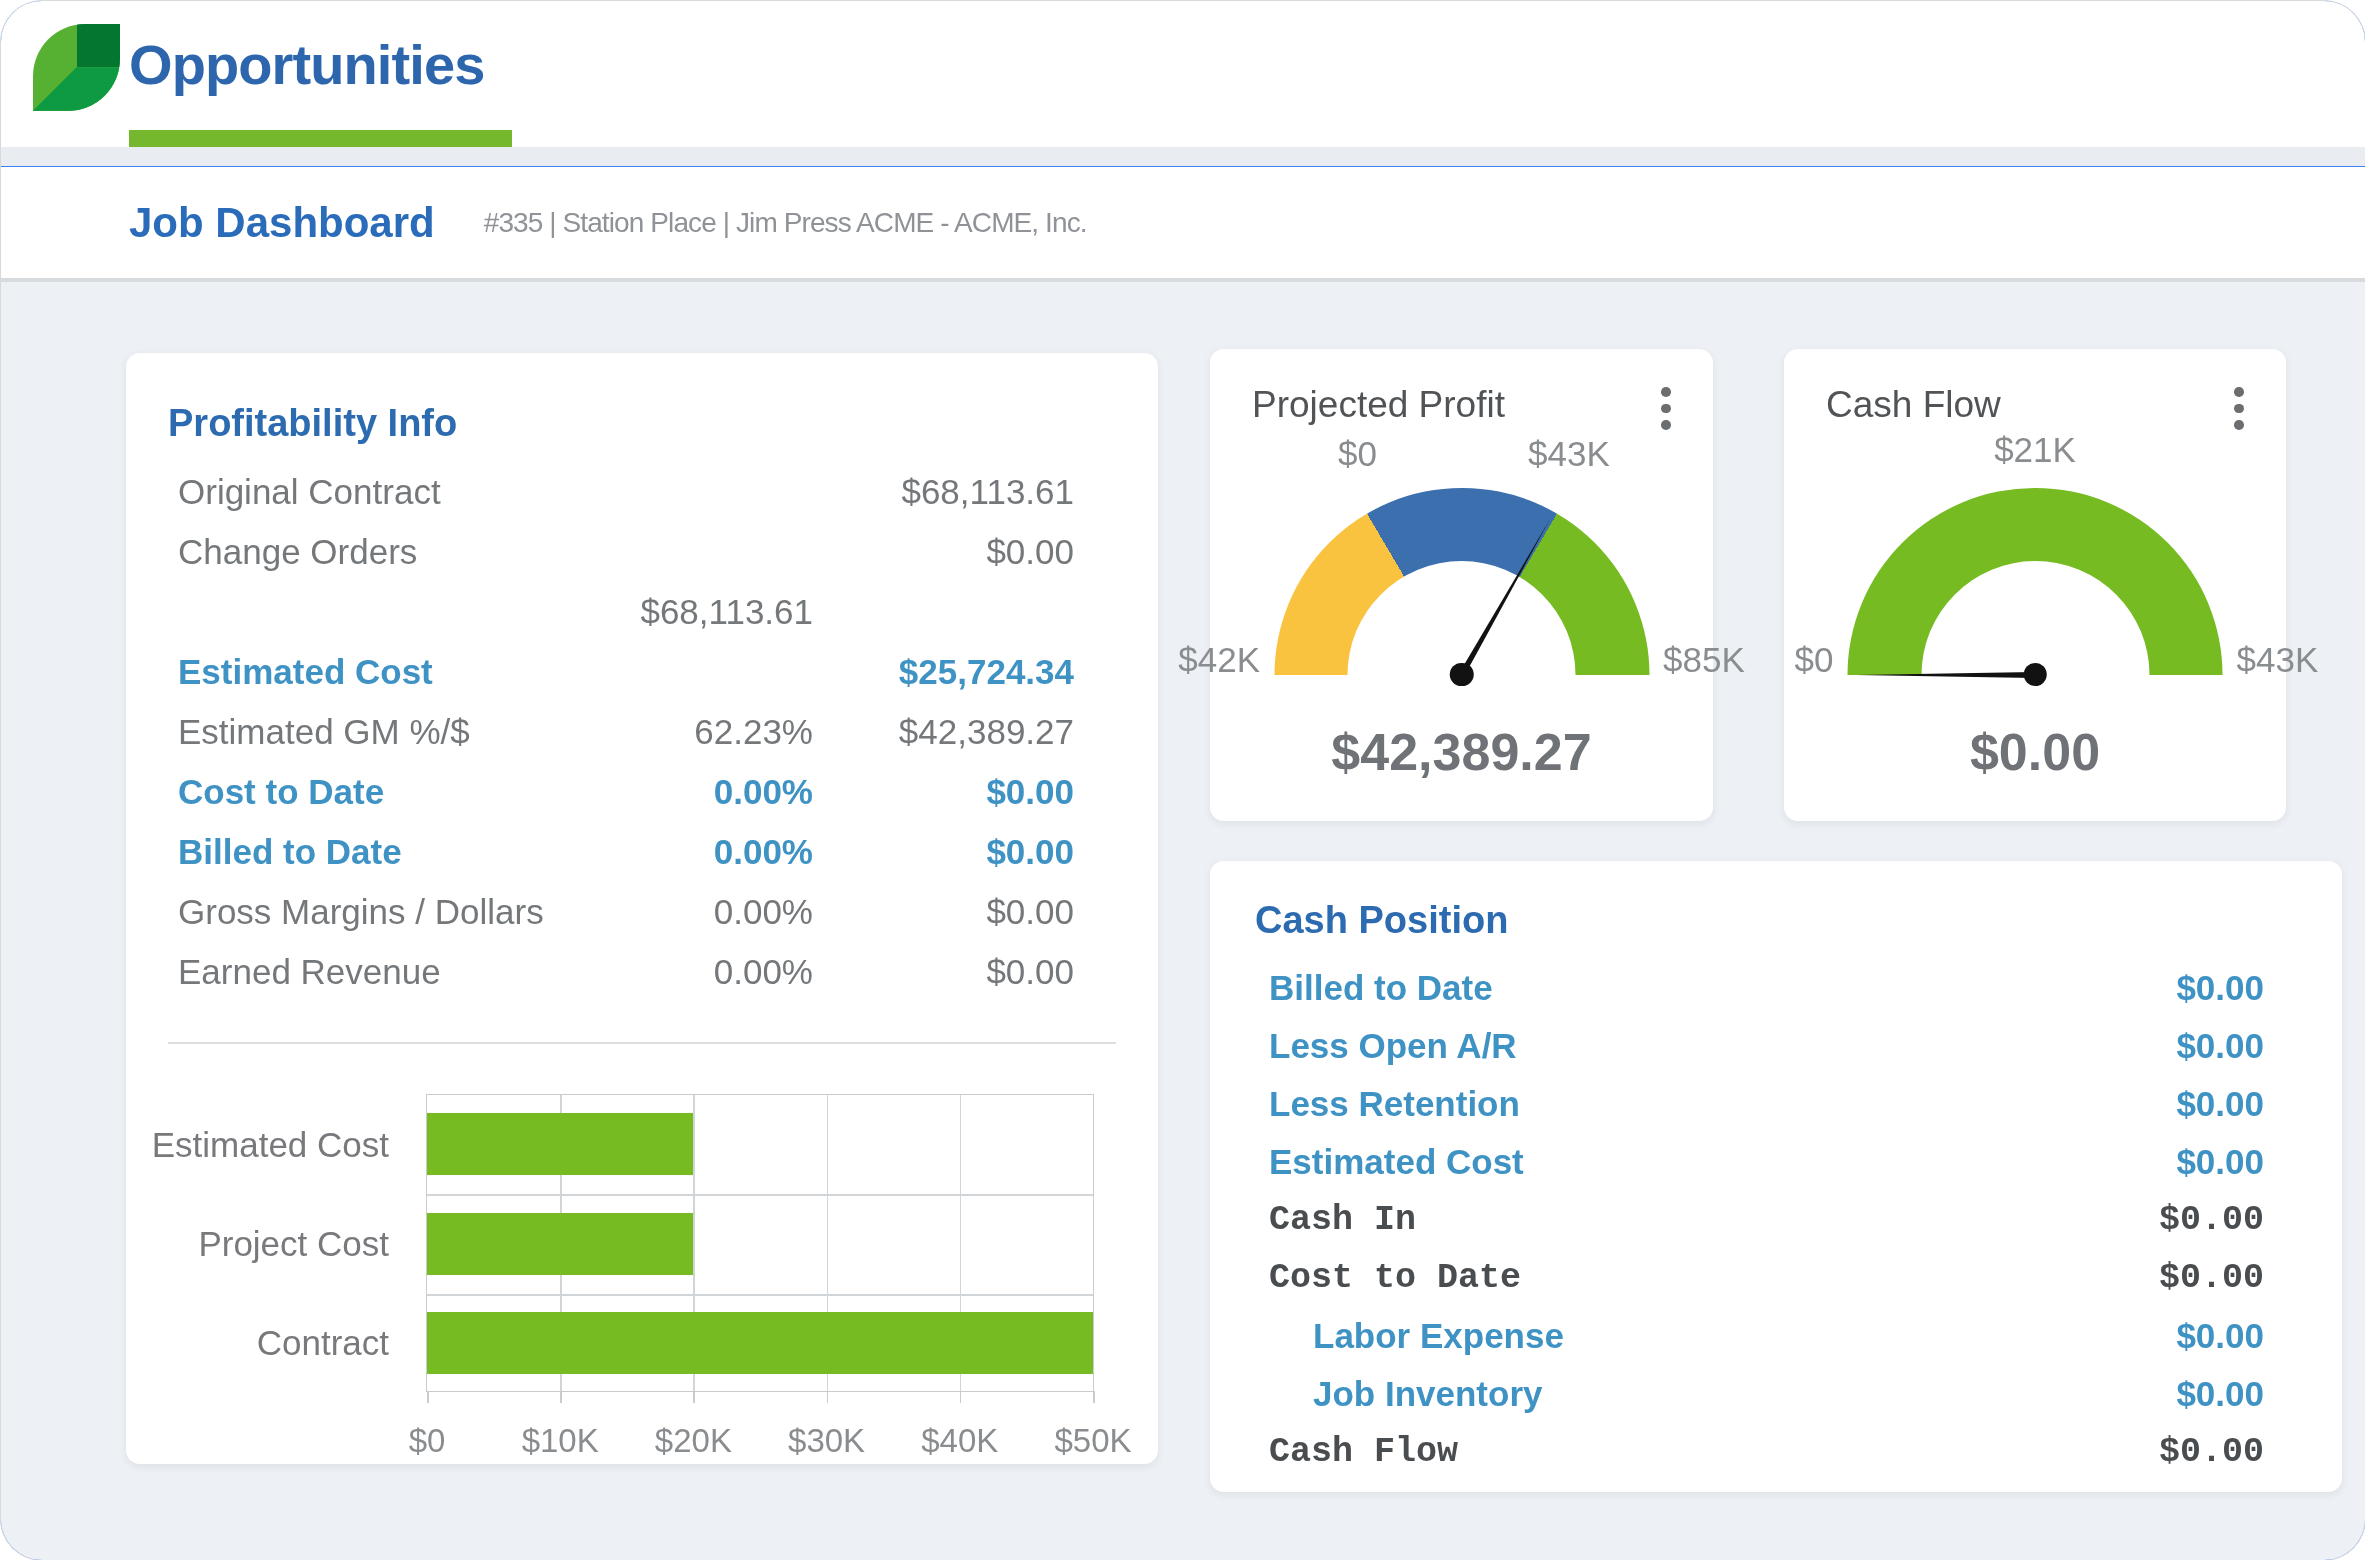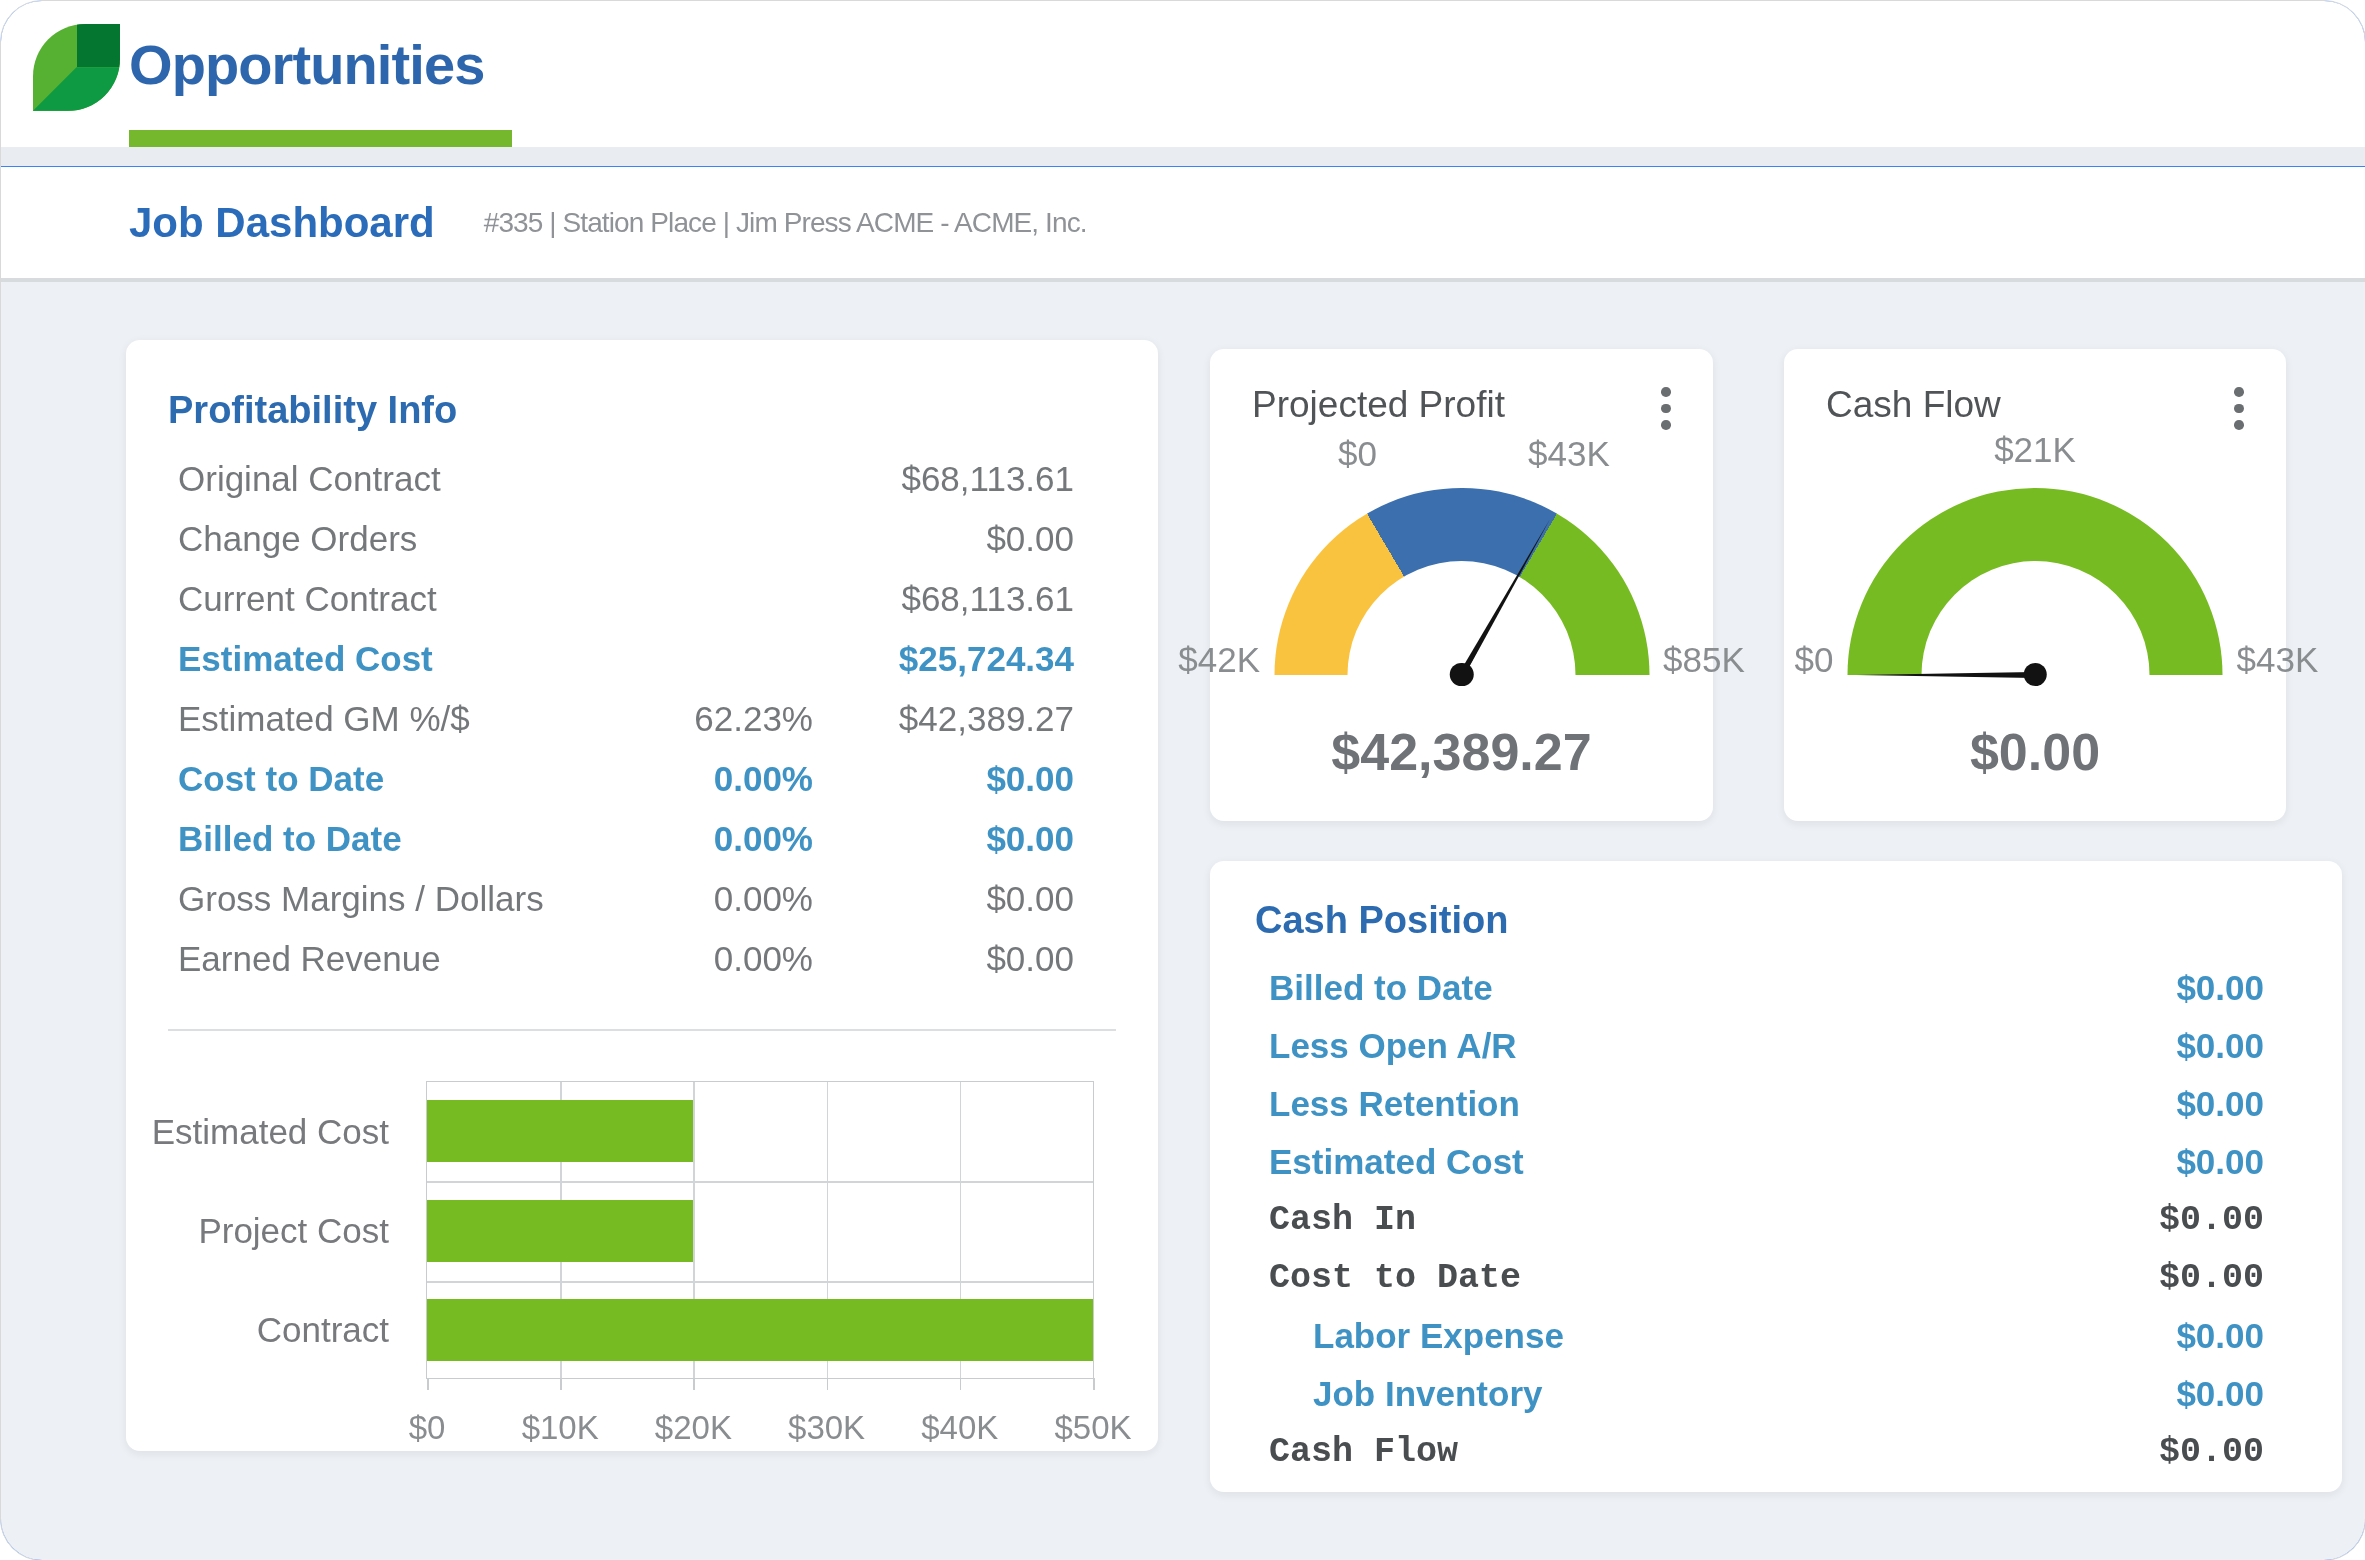--- a/index.html
+++ b/index.html
@@ -18,21 +18,21 @@
   .app-title{position:absolute;left:128px;top:31px;font-size:56px;font-weight:700;color:#2d66ad;letter-spacing:-0.9px;}
   .title-underline{position:absolute;left:128px;top:129px;width:383px;height:17.4px;background:#76b82d;}
   .band{position:absolute;left:0;top:146px;right:0;height:19px;background:#e9edf1;}
   .breadcrumb-bar{position:absolute;left:0;top:166px;right:0;height:112px;background:#fff;display:flex;align-items:center;padding-left:128px;}
   .crumb-page{font-size:42px;font-weight:700;color:#2a6cba;margin-right:49px;white-space:nowrap;}
   .crumb-context{font-size:28px;color:#8f9296;letter-spacing:-0.9px;white-space:nowrap;}
   .divider{position:absolute;left:0;top:277px;right:0;height:4.4px;background:#d8dbde;}
   .body{position:absolute;left:0;top:281px;right:0;bottom:0;background:#edf0f4;}
   .panel{position:absolute;background:#fff;border-radius:14px;box-shadow:0 2.6px 8.7px rgba(30,40,60,0.07);}
   
-  .panel-profitability{left:125px;top:58px;width:1032px;height:1111px;}
+  .panel-profitability{left:125px;top:71px;width:1032px;height:1111px;}
   .p-title{margin:49px 0 0 42px;font-size:38px;font-weight:700;color:#2d6bb1;}
   .p-rows{margin:17.4px 84px 0 52px;}
   .p-row{display:grid;grid-template-columns:1fr 209px 261px;height:60px;align-items:center;font-size:35px;color:#75787b;}
   .p-row .pct,.p-row .amt{text-align:right;}
   .p-row.blue{color:#3f92c4;font-weight:700;}
   .p-divider{margin:40px 42px 0 42px;border-top:2.6px solid #dcdfe2;}
   
   .chart{position:absolute;left:300px;top:741px;width:668px;height:298px;border:1.7px solid #c9cccf;background:#fff;}
   .vline{position:absolute;top:0;bottom:0;width:1.7px;background:#d2d5d8;}
   .hline{position:absolute;left:0;right:0;height:1.7px;background:#d2d5d8;}
@@ -98,21 +98,20 @@
             <span class="lbl">Original Contract</span>
             <span class="pct"></span>
             <span class="amt">$68,113.61</span>
           </div>
         <div class="p-row">
             <span class="lbl">Change Orders</span>
             <span class="pct"></span>
             <span class="amt">$0.00</span>
           </div>
         <div class="p-row">
-            <span class="lbl">Current Contract</span>
             <span class="pct"></span>
             <span class="amt">$68,113.61</span>
           </div>
         <div class="p-row blue">
             <span class="lbl">Estimated Cost</span>
             <span class="pct"></span>
             <span class="amt">$25,724.34</span>
           </div>
         <div class="p-row">
             <span class="lbl">Estimated GM %/$</span>

